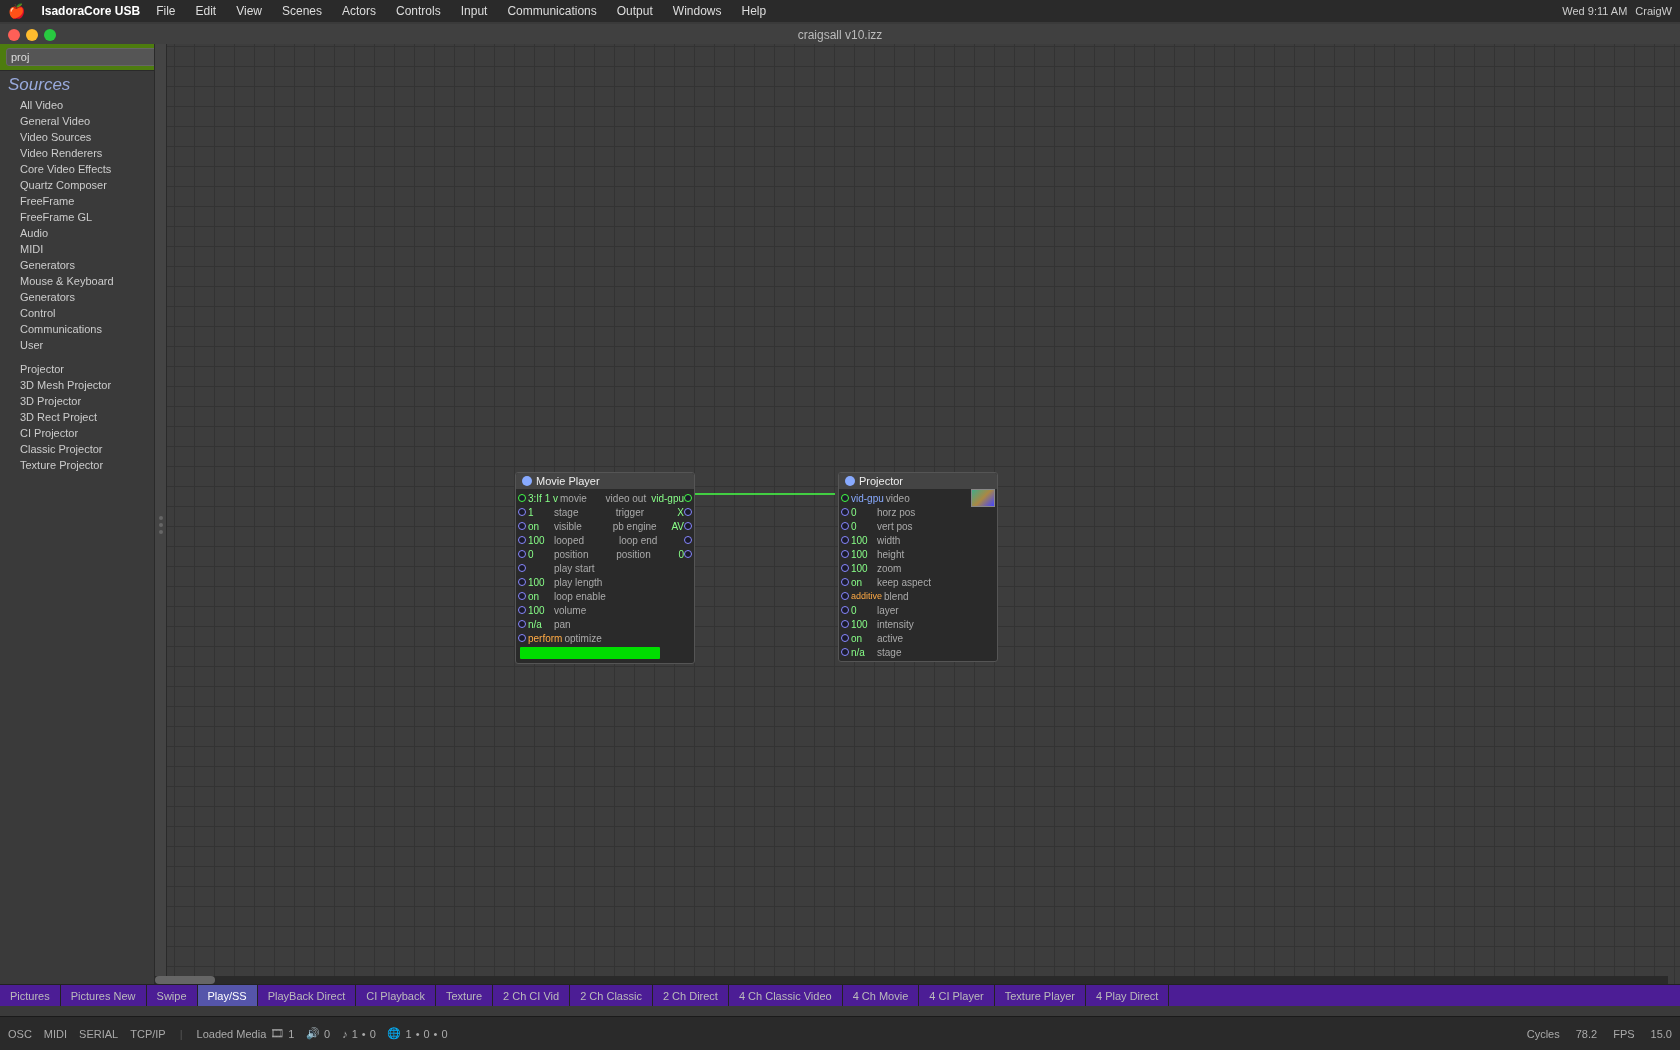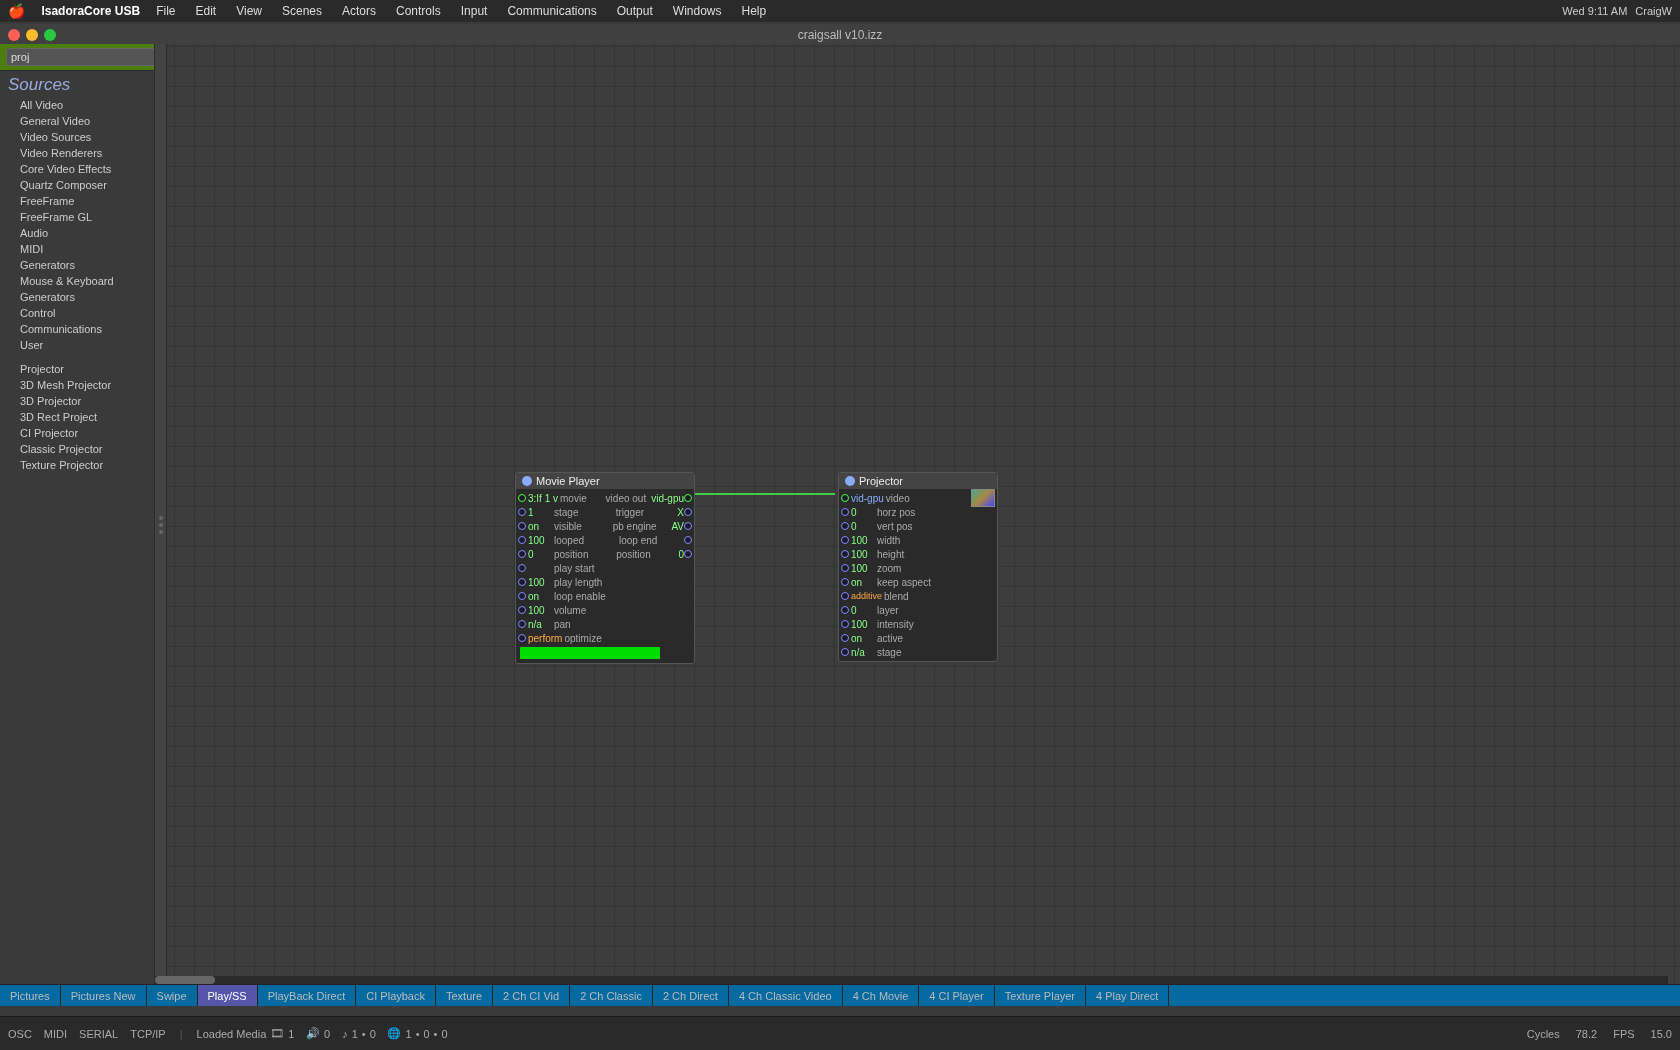--- a/index.html
+++ b/index.html
@@ -254,21 +254,21 @@
       pointer-events: none;
     }
 
     
     #tabs-bar {
       position: absolute;
       bottom: 44px;
       left: 0;
       width: 1680px;
       height: 22px;
-      background: #0369a1;
+      background: #4c1d95;
       display: flex;
       align-items: center;
       border-top: 1px solid #222;
       overflow: hidden;
       margin-top: 46px;
     }
     .tab-item {
       padding: 0 10px;
       height: 22px;
       display: flex;

